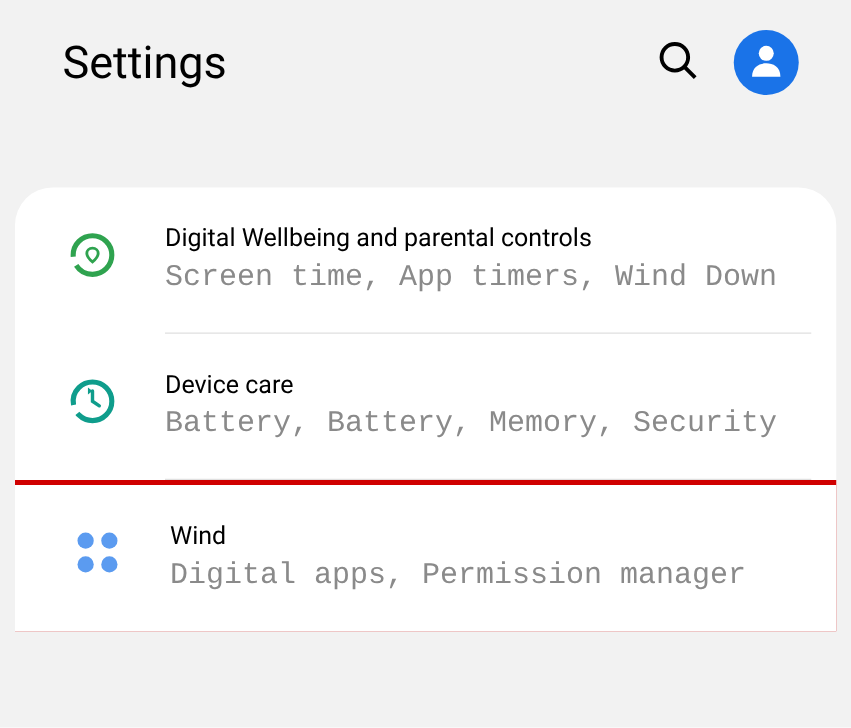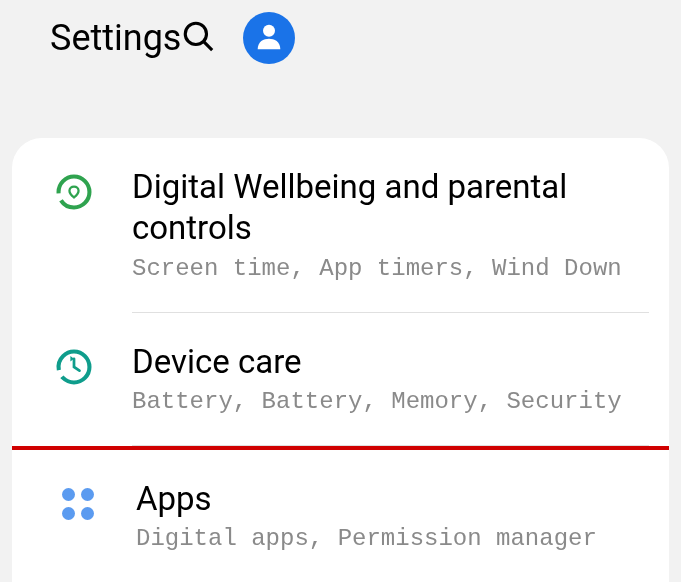--- a/index.html
+++ b/index.html
@@ -10,21 +10,22 @@
     body {
       width: 681px;
       height: 582px;
       background: #f2f2f2;
       font-family: -apple-system, BlinkMacSystemFont, 'Segoe UI', Roboto, sans-serif;
       overflow: hidden;
     }
     .header {
       display: flex;
       align-items: center;
-      padding: 12px 42px 24px 50px;
+      justify-content: space-between;
+      padding: 24px 42px 24px 50px;
     }
     .header-title {
       font-size: 36px;
       font-weight: 400;
       color: #000;
     }
     .header-actions {
       display: flex;
       align-items: center;
       gap: 28px;
@@ -64,21 +65,21 @@
       flex-shrink: 0;
       display: flex;
       align-items: center;
       justify-content: center;
       margin-top: 4px;
     }
     .item-text {
       flex: 1;
     }
     .item-title {
-      font-size: 33px;
+      font-size: 20px;
       font-weight: 400;
       color: #000;
       line-height: 1.25;
       margin-bottom: 4px;
     }
     .item-subtitle {
       font-size: 24px;
       font-weight: 400;
       color: #8a8a8a;
       line-height: 1.3;
@@ -173,19 +174,19 @@
     <div class="settings-item">
       <div class="item-icon">
         <div class="apps-dots">
           <span></span>
             <span></span>
             <span></span>
             <span></span>
         </div>
       </div>
       <div class="item-text">
-        <div class="item-title">Apps</div>
+        <div class="item-title">Wind</div>
         <div class="item-subtitle">Digital apps, Permission manager</div>
       </div>
     </div>
   </div>
 
 </div>
 
 </body></html>

